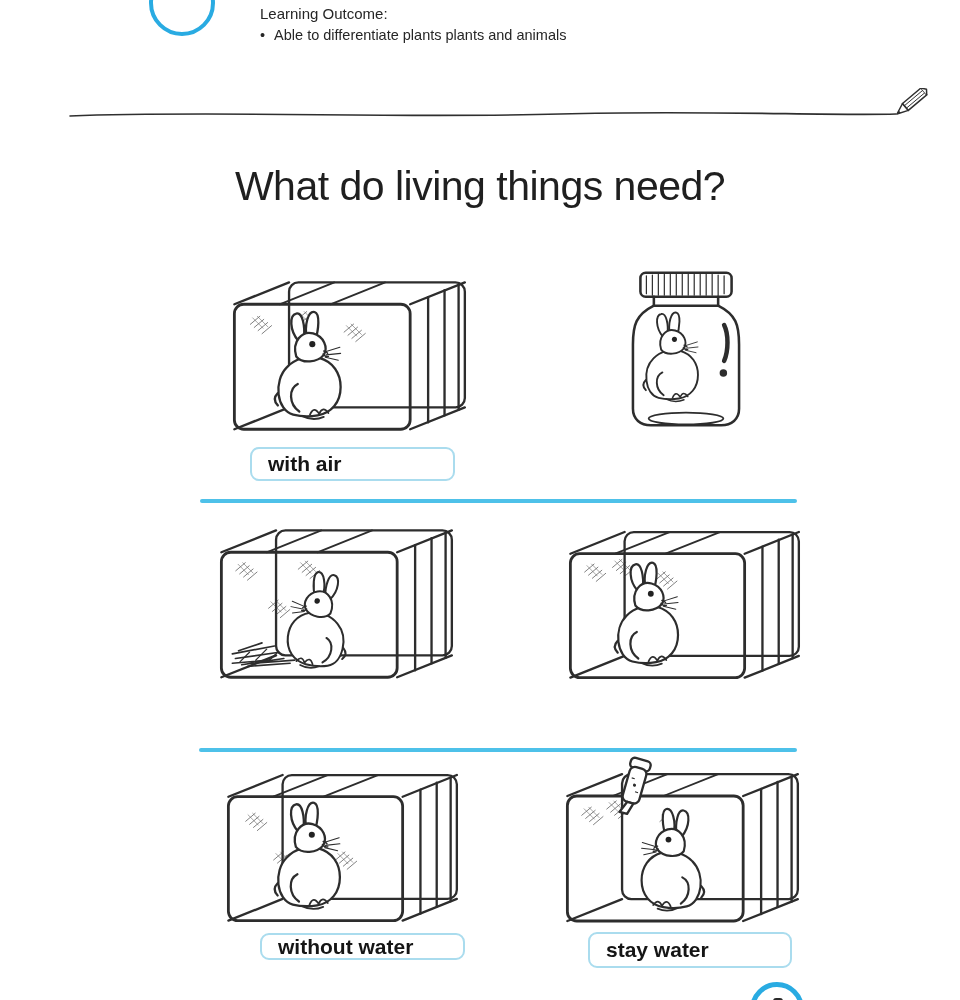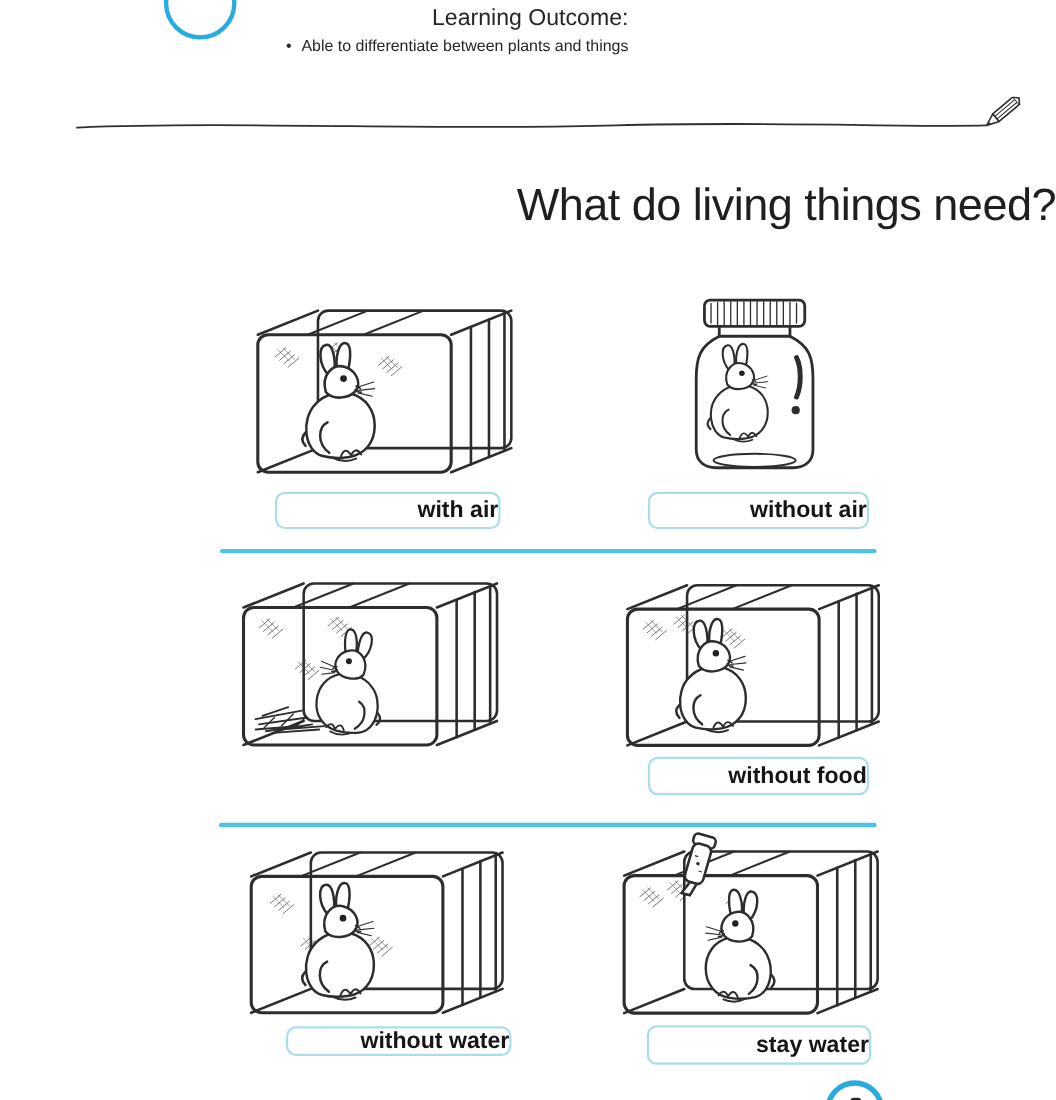--- a/index.html
+++ b/index.html
@@ -21,45 +21,45 @@
     background: #ffffff;
   }
   .badge-top { left: 149px; top: -30px; width: 66px; height: 66px; }
   .badge-bottom { left: 750px; top: 982px; width: 54px; height: 54px; border-width: 5px; }
   .badge-bottom .digit-top {
     position: absolute; left: 18px; top: 11px;
     width: 10px; height: 9px; background: #2a2a2a;
     border-radius: 3px 3px 0 0;
   }
   .lo-block { position: absolute; left: 260px; top: 5px; }
-  .lo-title { font-size: 21px; color: #262626; text-align: right; }
+  .lo-title { font-size: 15px; color: #262626; }
   .lo-item { display: flex; gap: 9px; margin-top: 5px; font-size: 14.5px; color: #262626; }
   
   .hand-rule { position: absolute; left: 0; top: 88px; width: 960px; height: 52px; }
   
   .ws-title {
     position: absolute; left: 0; top: 163px; width: 960px;
-    text-align: right;
+    text-align: center;
     font-size: 41px; font-weight: 300; letter-spacing: -0.5px;
     color: #1f1f1f;
   }
   .ws-instruction {
     position: absolute; left: 197px; top: 221px;
     font-size: 21px; font-weight: 700; color: #111;
   }
   
   .fig { position: absolute; }
   .fig svg { width: 100%; height: 100%; display: block; }
   .option-label {
     position: absolute;
     background: #ffffff;
     border: 2px solid #aadcee;
     border-radius: 9px;
-    display: flex; align-items: center; justify-content: flex-end;
-    font-size: 21px; font-weight: 700; color: #151515;
+    display: flex; align-items: center; justify-content: flex-start;
+    font-size: 21px; font-weight: 700; color: #151515; padding-left: 16px;
   }
   .row-divider {
     position: absolute;
     height: 4px; background: #4ec1e9; border-radius: 2px;
   }
   .defs-holder { position: absolute; width: 0; height: 0; overflow: hidden; }
 </style>
 </head>
 <body>
 
@@ -112,21 +112,21 @@
         <circle cx="145" cy="148" r="5" fill="#2d2d2d" stroke="none"></circle>
       </g>
     </defs>
   </svg>
 
   <div class="badge-circle badge-top"></div>
   <div class="lo-block">
     <div class="lo-title">Learning Outcome:</div>
     <div class="lo-item">
       <span>•</span>
-      <span>Able to differentiate between plants and things</span>
+      <span>Able to differentiate plants plants and animals</span>
     </div>
   </div>
 
   <svg class="hand-rule" viewBox="0 0 960 52">
     <path d="M70,28 C220,22 400,31 560,26 C700,22 830,28 896,26" fill="none" stroke="#2f2f2f" stroke-width="1.6" stroke-linecap="round"></path>
     <g transform="translate(897,26) rotate(-40)">
       <path d="M0,0 L11,-4.5 L11,4.5 Z" fill="#fff" stroke="#2f2f2f" stroke-width="1.5" stroke-linejoin="round"></path>
       <path d="M0,0 L3.6,-1.5 L3.6,1.5 Z" fill="#2f2f2f"></path>
       <rect x="11" y="-4.5" width="24" height="9" fill="#fff" stroke="#2f2f2f" stroke-width="1.5"></rect>
       <path d="M11,-1.6 h24 M11,1.6 h24" stroke="#2f2f2f" stroke-width="0.9"></path>
@@ -149,23 +149,20 @@
   <div class="fig" style="left:615px; top:260px; width:142px; height:184px;">
     <svg viewBox="0 0 190 240">
       <use href="#jar"></use>
       <use href="#rabbit" transform="translate(26,64) scale(0.85)"></use>
     </svg>
   </div>
 
   <div class="option-label" style="left:250px; top:447px; width:205px; height:34px;">
     <span>with air</span>
   </div>
-  <div class="option-label" style="left:589px; top:447px; width:201px; height:34px;">
-    <span>without air</span>
-  </div>
 
   <div class="row-divider" style="left:200px; top:499px; width:597px;"></div>
 
   <div class="fig" style="left:212px; top:512px; width:250px; height:186px;">
     <svg viewBox="0 0 320 235">
       <use href="#cage"></use>
       <use href="#hatch" transform="translate(30,62)"></use>
       <use href="#hatch" transform="translate(72,110)"></use>
       <use href="#hatch" transform="translate(110,60)"></use>
       <use href="#rabbit" transform="translate(194,78) scale(-0.88,0.88) rotate(-6)"></use>
@@ -176,23 +173,20 @@
   <div class="fig" style="left:560px; top:515px; width:250px; height:182px;">
     <svg viewBox="0 0 320 235">
       <use href="#cage"></use>
       <use href="#hatch" transform="translate(30,62)"></use>
       <use href="#hatch" transform="translate(66,56)"></use>
       <use href="#hatch" transform="translate(122,72)"></use>
       <use href="#rabbit" transform="translate(56,58) scale(0.95)"></use>
     </svg>
   </div>
 
-  <div class="option-label" style="left:589px; top:688px; width:201px; height:35px;">
-    <span>without food</span>
-  </div>
 
   <div class="row-divider" style="left:199px; top:748px; width:598px;"></div>
 
   <div class="fig" style="left:218px; top:758px; width:250px; height:182px;">
     <svg viewBox="0 0 320 235">
       <use href="#cage"></use>
       <use href="#hatch" transform="translate(34,70)"></use>
       <use href="#hatch" transform="translate(70,120)"></use>
       <use href="#hatch" transform="translate(150,120)"></use>
       <use href="#rabbit" transform="translate(58,54) scale(0.98)"></use>

